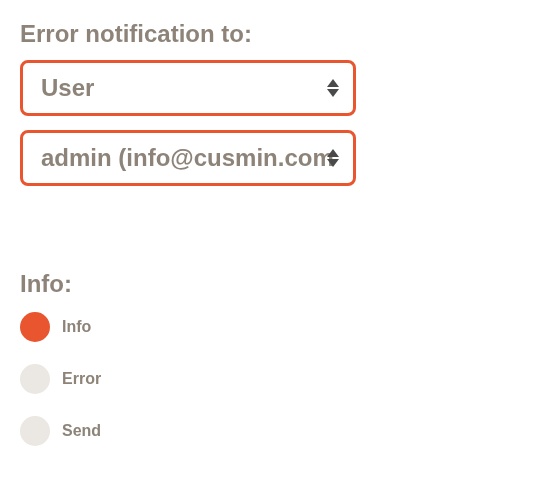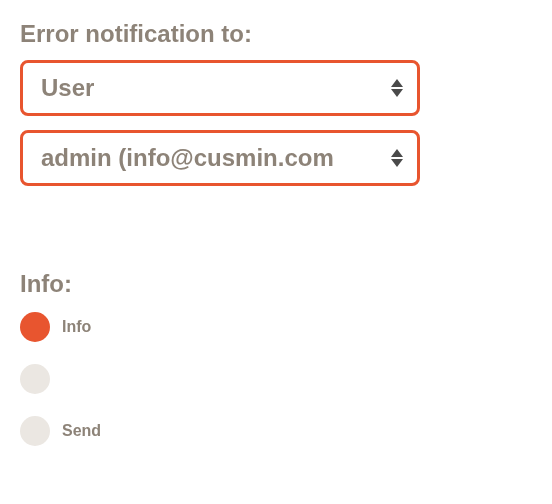--- a/index.html
+++ b/index.html
@@ -15,21 +15,21 @@
       height: 504px;
     }
     .section-label {
       color: #8d8378;
       font-size: 24px;
       font-weight: 700;
       margin-bottom: 12px;
     }
     .select-wrapper {
       position: relative;
-      width: 400px;
+      width: 336px;
       margin-bottom: 14px;
       border: 3px solid #e8552f;
       border-radius: 8px;
       background: #ffffff;
       height: 56px;
       display: flex;
       align-items: center;
       cursor: pointer;
     }
     .select-value {
@@ -120,18 +120,19 @@
 
 <div class="section-label">Info:</div>
 
 <div class="radio-group">
   <div class="radio-option">
     <div class="radio-dot selected"></div>
     <div class="radio-label">Info</div>
   </div>
   <div class="radio-option">
     <div class="radio-dot"></div>
+    <div class="radio-label">Error</div>
   </div>
   <div class="radio-option">
     <div class="radio-dot"></div>
     <div class="radio-label">Send</div>
   </div>
 </div>
 
 </body></html>

